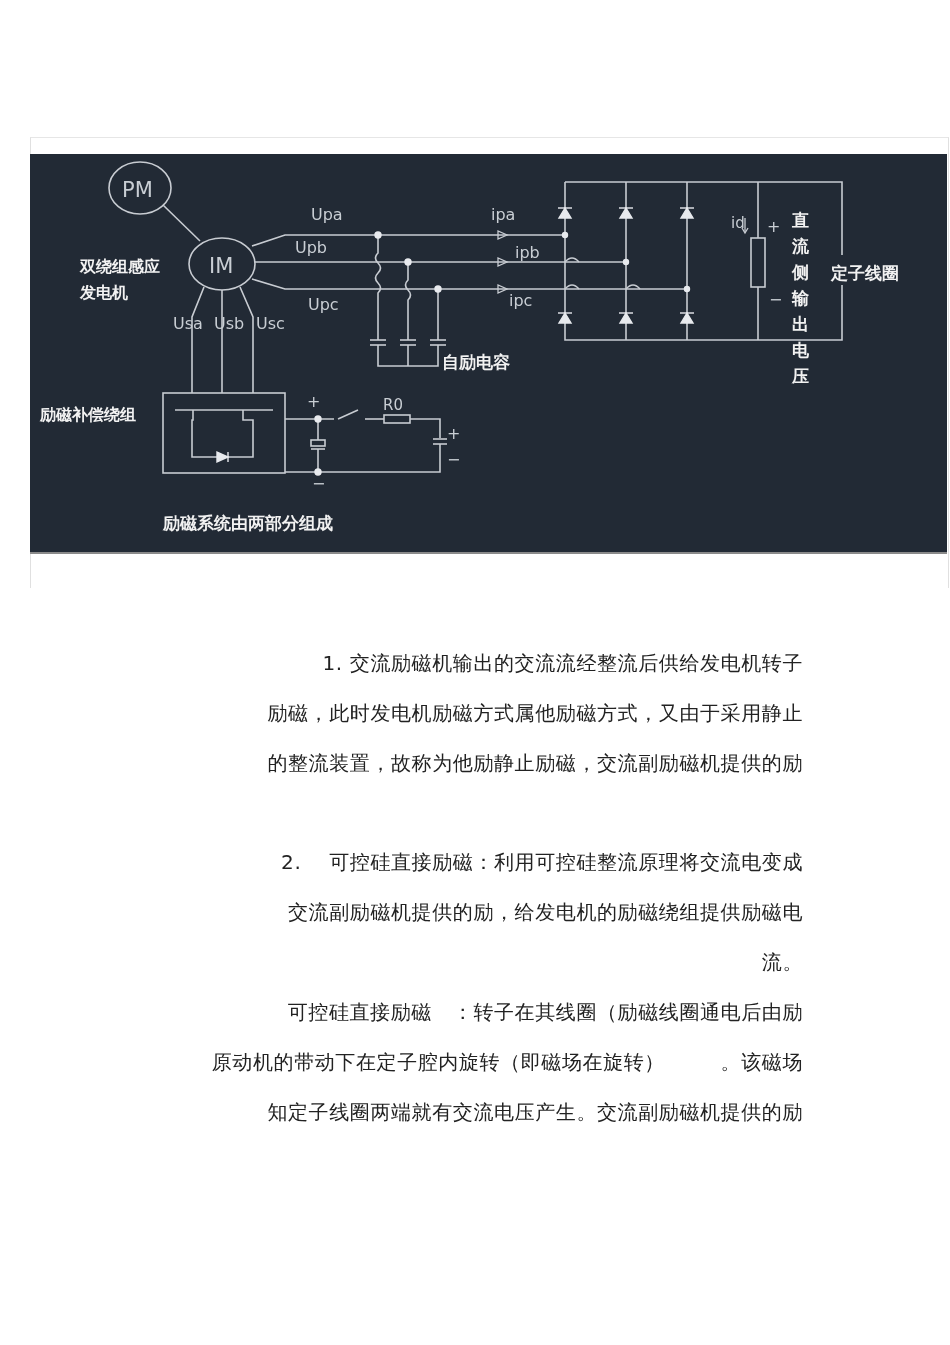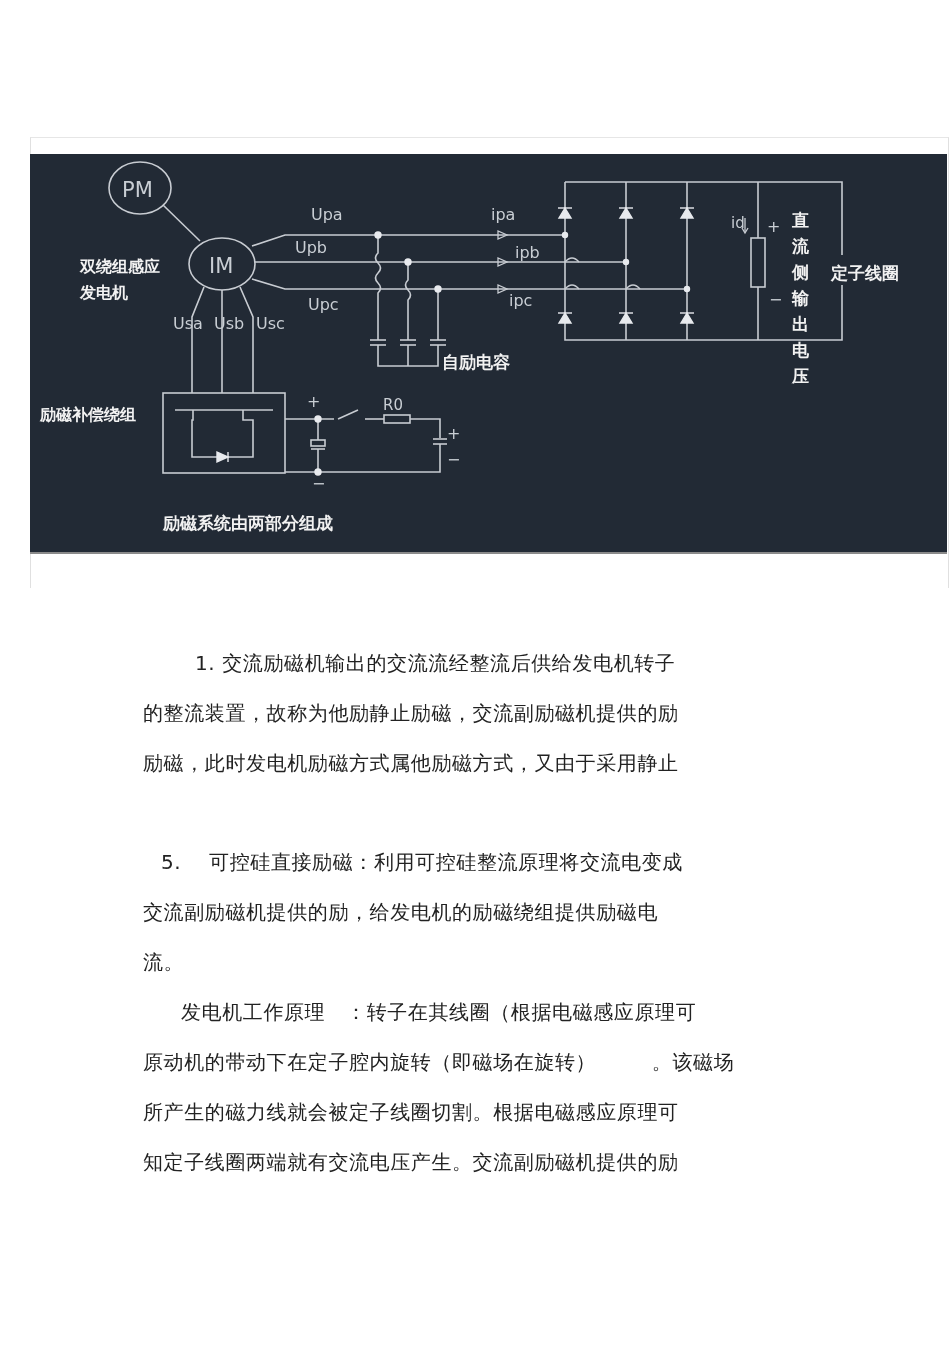--- a/index.html
+++ b/index.html
@@ -7,21 +7,21 @@
          font-family: "DejaVu Sans", "Liberation Sans", sans-serif; color:#1a1a1a; }
   .figure-frame { position:absolute; left:30px; top:137px; width:917px; height:450px;
                   border-top:1px solid #e6e6e6; border-left:1px solid #e0e0e0; border-right:1px solid #e0e0e0; }
   .figure-dark { position:absolute; left:30px; top:154px; width:917px; height:398px;
                  background:#222a35; border-bottom:2px solid #8a8a8a; }
   svg.circuit { position:absolute; left:0; top:0; width:950px; height:600px; }
   svg text { fill:#d9dde2; }
   .cjk { font-family: "DejaVu Sans", sans-serif; font-weight:bold; fill:#f2f2f2; }
   .lat { font-family: "DejaVu Sans", sans-serif; fill:#c9ced4; }
   .para { position:absolute; left:143px; width:660px; font-size:20px; line-height:50px; letter-spacing:0.6px; color:#222; }
-  .line { display:block; white-space:nowrap; height:50px; }
+  .line { display:block; white-space:nowrap; height:50px;text-align:right; }
 </style>
 </head>
 <body>
 
 <div class="figure-frame"></div>
 <div class="figure-dark"></div>
 
 <svg class="circuit" viewBox="0 0 950 600">
   <g stroke="#c8ccd2" stroke-width="1.6" fill="none">
 
@@ -143,28 +143,27 @@
   <text class="lat" x="307" y="407" font-size="16">+</text>
   <text class="lat" x="312" y="489" font-size="16">−</text>
   <text class="lat" x="383" y="410" font-size="15">R0</text>
   <text class="lat" x="447" y="439" font-size="16">+</text>
   <text class="lat" x="447" y="465" font-size="16">−</text>
   <text class="cjk" x="163" y="529" font-size="17">励磁系统由两部分组成</text>
 </svg>
 
 <div class="para" style="top:638px;">
   <span class="line" style="padding-left:52px;">1. 交流励磁机输出的交流流经整流后供给发电机转子</span>
+  <span class="line">励磁，此时发电机励磁方式属他励磁方式，又由于采用静止</span>
   <span class="line">的整流装置，故称为他励静止励磁，交流副励磁机提供的励</span>
-  <span class="line">励磁，此时发电机励磁方式属他励磁方式，又由于采用静止</span>
 </div>
 
 <div class="para" style="top:837px;">
-  <span class="line" style="padding-left:18px;white-space:pre;">5.    可控硅直接励磁：利用可控硅整流原理将交流电变成</span>
+  <span class="line" style="padding-left:18px;white-space:pre;">2.    可控硅直接励磁：利用可控硅整流原理将交流电变成</span>
   <span class="line">交流副励磁机提供的励，给发电机的励磁绕组提供励磁电</span>
   <span class="line">流。</span>
 </div>
 
 <div class="para" style="top:987px;">
-  <span class="line" style="padding-left:38px;white-space:pre;">发电机工作原理   ：转子在其线圈（根据电磁感应原理可</span>
+  <span class="line" style="padding-left:38px;white-space:pre;">可控硅直接励磁   ：转子在其线圈（励磁线圈通电后由励</span>
   <span class="line" style="white-space:pre;">原动机的带动下在定子腔内旋转（即磁场在旋转）        。该磁场</span>
-  <span class="line">所产生的磁力线就会被定子线圈切割。根据电磁感应原理可</span>
   <span class="line">知定子线圈两端就有交流电压产生。交流副励磁机提供的励</span>
 </div>
 
 </body></html>

